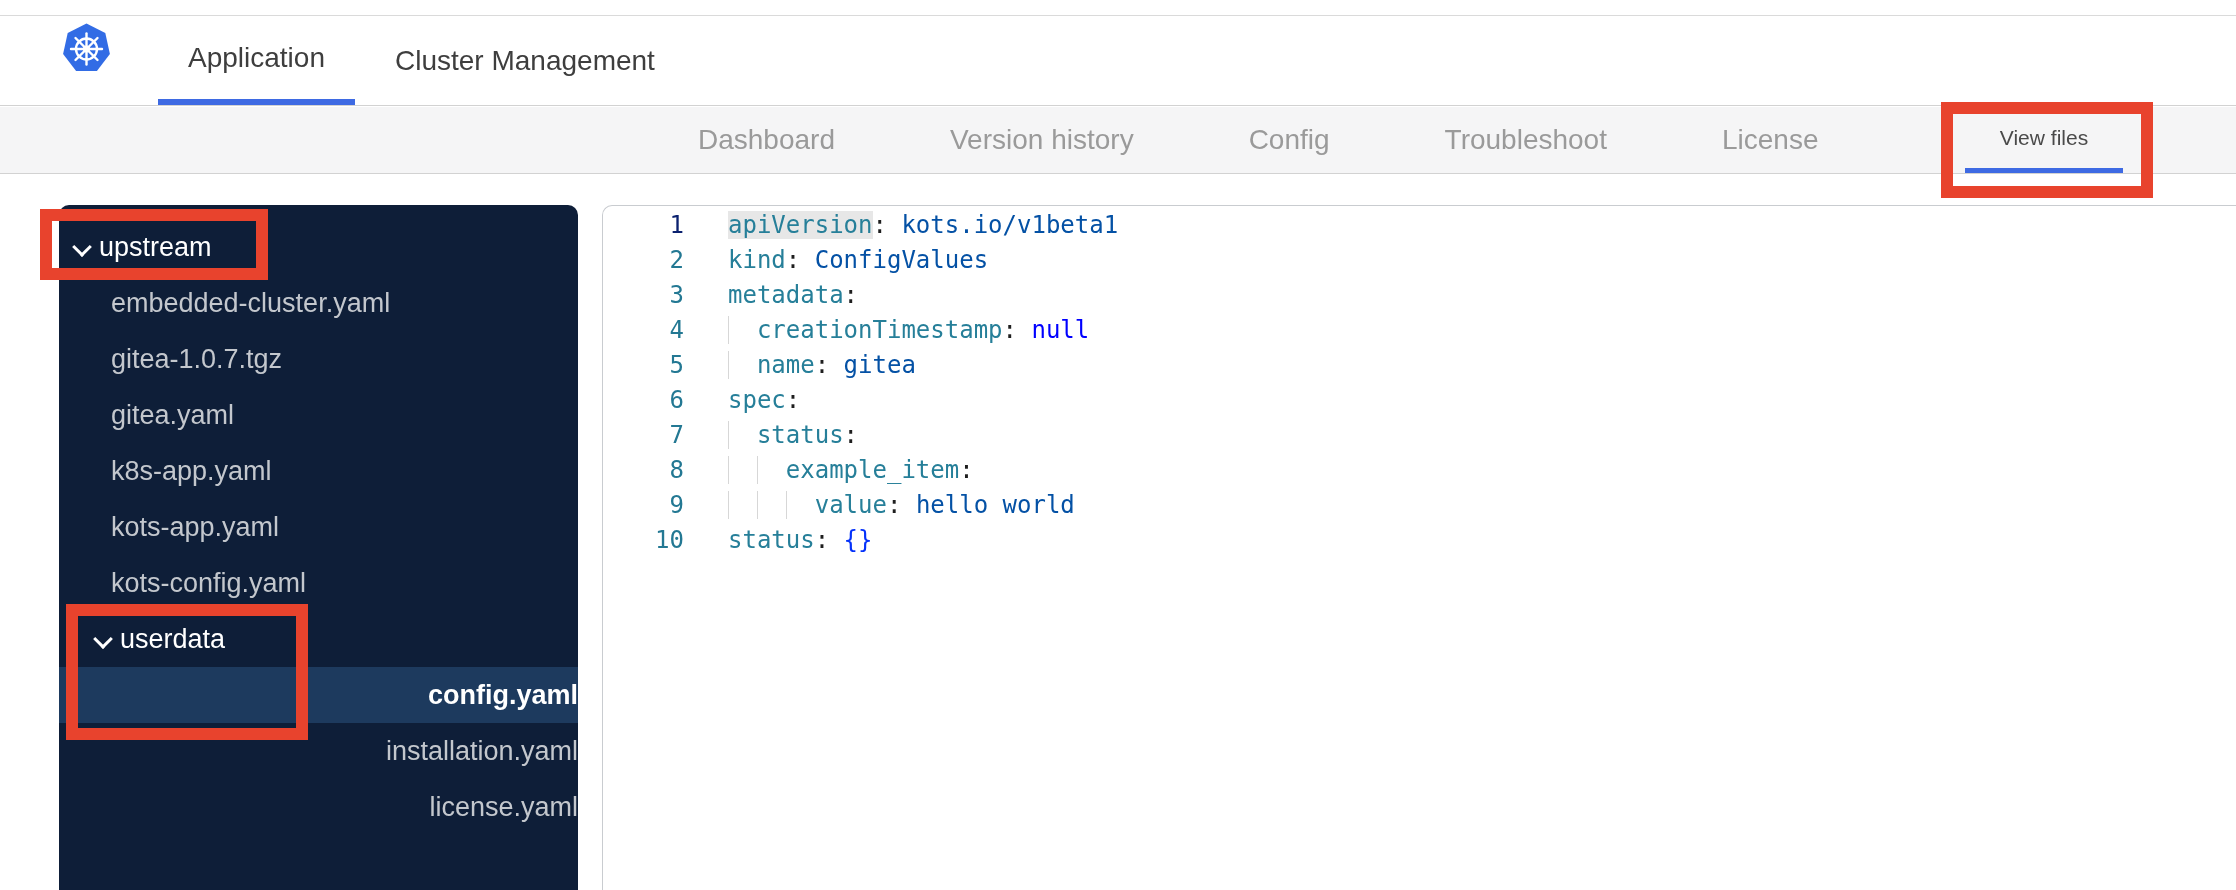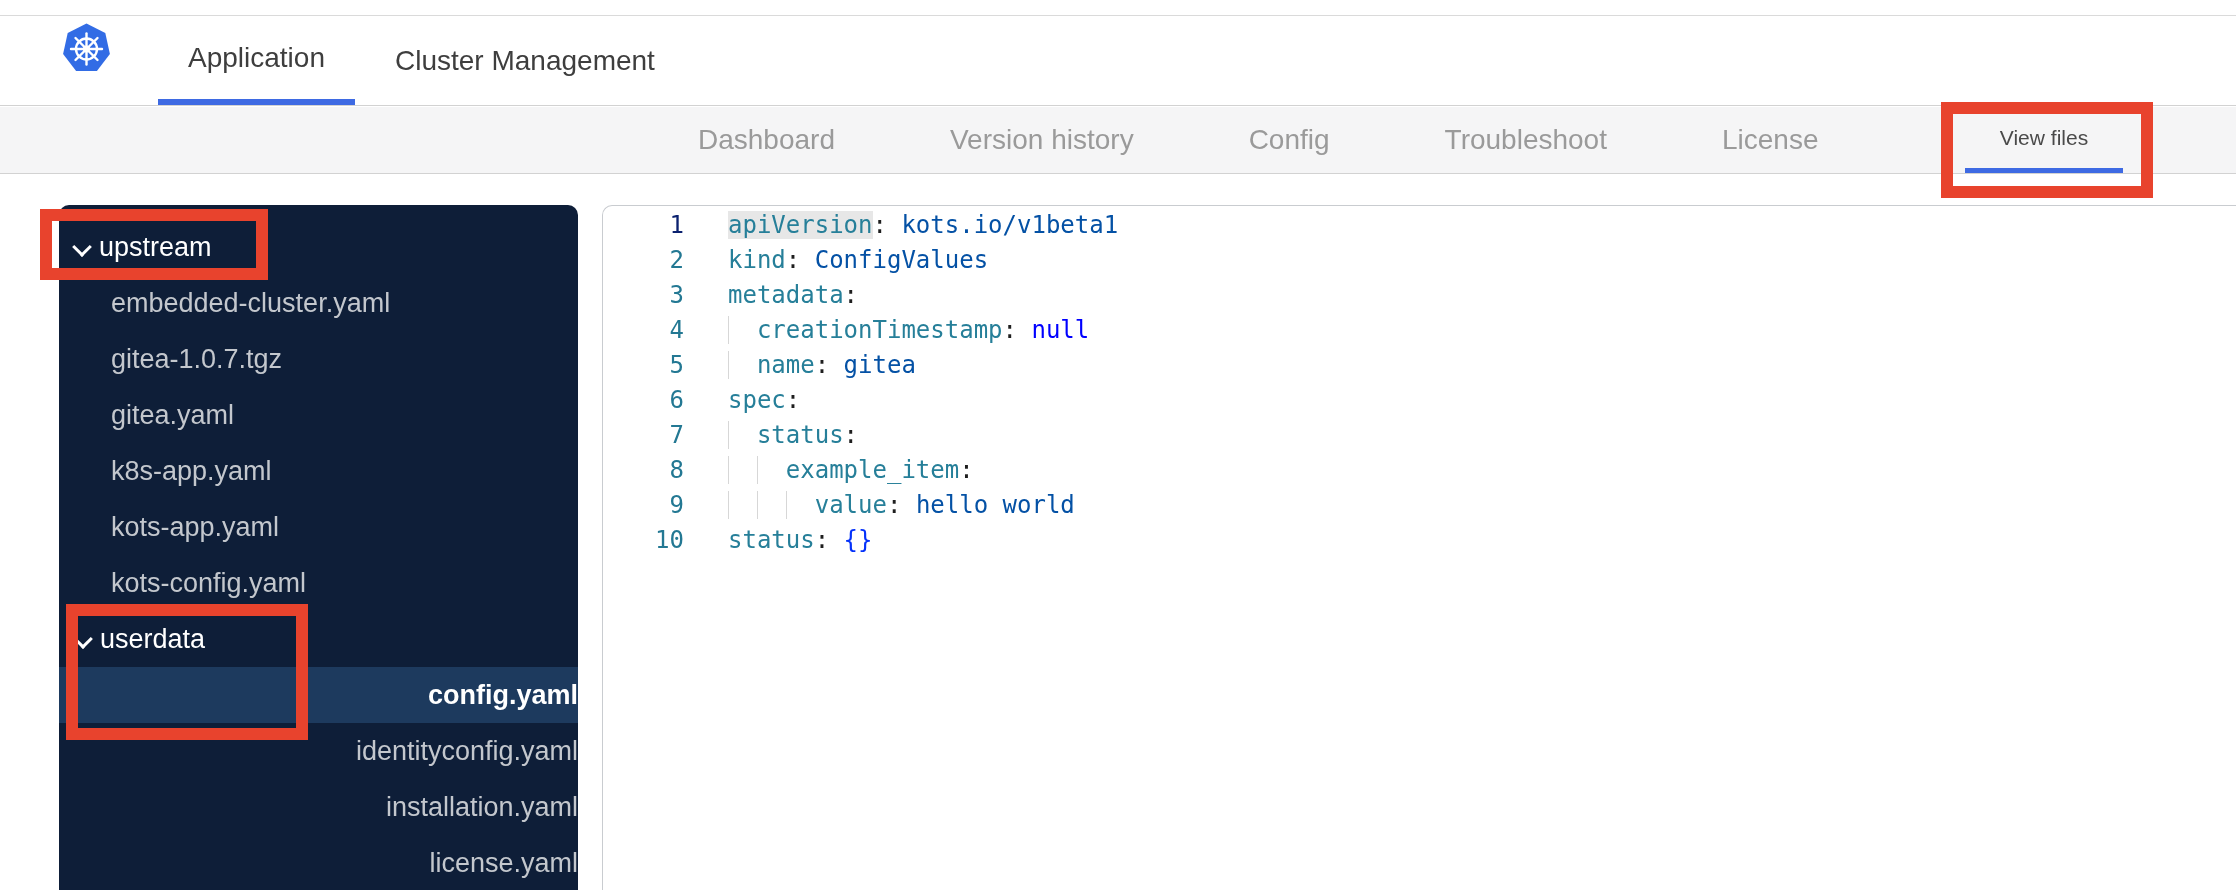--- a/index.html
+++ b/index.html
@@ -27,21 +27,21 @@
   .nav-item{display:flex;align-items:center;height:100%;font-size:28px;color:#9a9a9a;cursor:pointer;white-space:nowrap;}
   .nav-item-active{position:absolute;left:1965px;top:0;width:158px;height:100%;display:flex;align-items:center;justify-content:center;font-size:21px;color:#4a4a4a;border-bottom:5px solid var(--blue);cursor:pointer;white-space:nowrap;}
 
   
   .sidebar{position:absolute;left:59px;top:205px;width:519px;bottom:0;background:var(--sidebar);border-radius:10px 10px 0 0;padding-top:14px;overflow:hidden;}
   .tree-row{height:56px;display:flex;align-items:center;font-size:27px;color:#c3c7cd;cursor:pointer;white-space:nowrap;}
   .tree-row.folder{color:#fff;font-weight:400;}
   .tree-row.selected{background:var(--sel);color:#fff;font-weight:700;}
   .tree-row.lv0{padding-left:13px;}
   .tree-row.lv1{padding-left:52px;}
-  .tree-row.lv1.folder{padding-left:14px;}
+  .tree-row.lv1.folder{padding-left:34px;}
   .tree-row.lv2{padding-left:61px;justify-content:flex-end;}
   .chev{width:27px;flex:none;position:relative;height:27px;}
   .chev::before{content:"";position:absolute;left:3px;top:6px;width:11px;height:11px;border-right:3px solid #fff;border-bottom:3px solid #fff;transform:rotate(45deg);}
 
   
   .editor{position:absolute;left:602px;top:205px;right:0;bottom:0;background:#fff;border-left:1px solid #c9ccd0;border-top:1px solid #c9ccd0;border-top-left-radius:10px;padding-top:2px;overflow:hidden;}
   .code-line{display:flex;height:35px;line-height:35px;font-family:"DejaVu Sans Mono",monospace;font-size:24px;}
   .ln{width:81px;flex:none;text-align:right;color:var(--ln);}
   .ln.active{color:var(--lnact);}
   .code-text{padding-left:44px;white-space:pre;color:#1e1e1e;}
@@ -123,23 +123,20 @@
       <span>kots-config.yaml</span>
     </div>
     <div class="tree-row lv1 folder">
       <span class="chev"></span>
       <span>userdata</span>
     </div>
     <div class="tree-row lv2 selected">
       <span>config.yaml</span>
     </div>
     <div class="tree-row lv2">
-      <span>identityconfig.yaml</span>
-    </div>
-    <div class="tree-row lv2">
       <span>installation.yaml</span>
     </div>
     <div class="tree-row lv2">
       <span>license.yaml</span>
     </div>
   </div>
 
 <div class="editor" id="editor">
     <div class="code-line">
       <span class="ln active">1</span>

